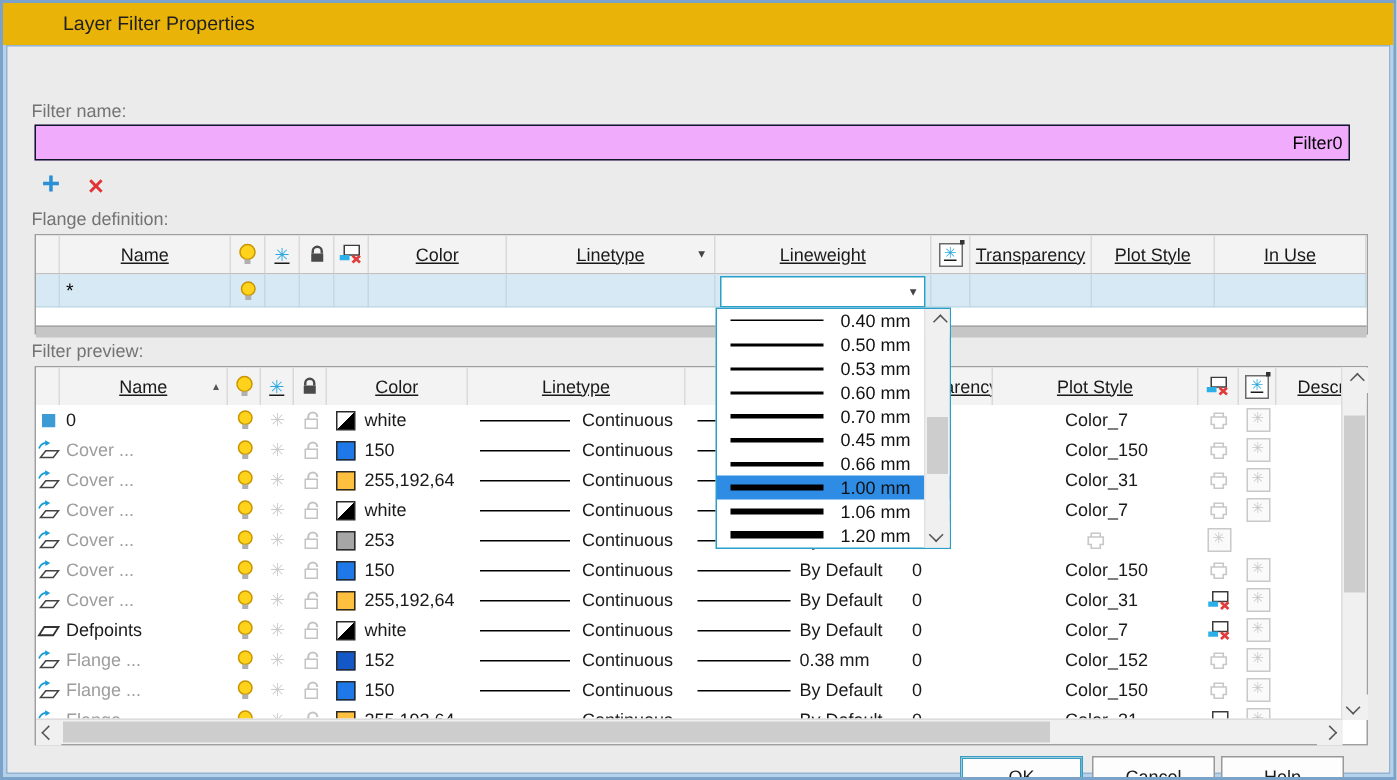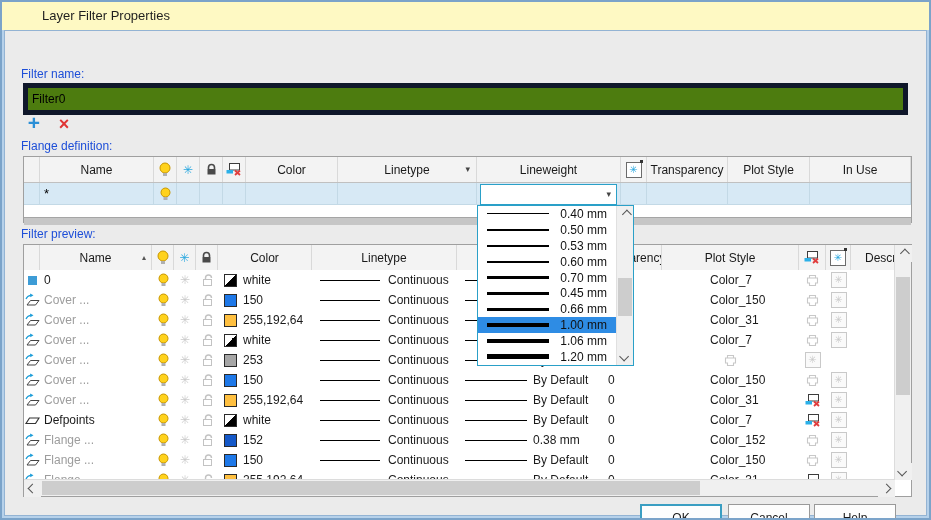--- a/index.html
+++ b/index.html
@@ -1,31 +1,31 @@
 <!DOCTYPE html>
 <html><head>
 <meta charset="utf-8">
 <style>
   html,body{margin:0;padding:0;background:#d8d8d8;font-family:"Liberation Sans",sans-serif;}
   .dialog{position:relative;width:931px;height:520px;background:#b6d1ea;border:2px solid #7ba3c9;box-sizing:border-box;overflow:hidden;}
-  .titlebar{position:absolute;left:0;top:0;right:0;height:28px;background:#fef9c3;}
+  .titlebar{position:absolute;left:0;top:0;right:0;height:28px;background:#eab308;}
   .title{position:absolute;left:40px;top:6px;font-size:13px;color:#1f1f1f;}
   .client{position:absolute;left:2px;top:28px;right:2px;bottom:2px;background:#ebebeb;border:1px solid #93b3d3;box-sizing:border-box;}
-  .lbl{position:absolute;font-size:12px;color:#1d4ed8;}
-  .txt-input{position:absolute;left:18px;top:52px;width:867px;height:20px;border:5px solid #0f172a;background:#4d7c0f;font-size:12px;padding:1px 4px;font-family:"Liberation Sans",sans-serif;}
+  .lbl{position:absolute;font-size:12px;color:#737373;}
+  .txt-input{position:absolute;left:18px;top:52px;width:867px;height:20px;border:1px solid #0f172a;background:#f0abfc;font-size:12px;padding:1px 4px;font-family:"Liberation Sans",sans-serif;text-align:right;}
   .tool-add{position:absolute;left:18px;top:82px;width:22px;height:22px;color:#2b8fd6;font-size:21px;font-weight:bold;line-height:20px;text-align:center;cursor:default;}
   .tool-del{position:absolute;left:48px;top:83px;width:22px;height:22px;color:#e03434;font-size:18px;font-weight:bold;line-height:20px;text-align:center;cursor:default;}
   
   .table{position:absolute;left:18px;width:889px;background:#fff;border:1px solid #9f9f9f;box-sizing:border-box;}
   .df-table{top:125px;height:67px;}
   .pv-table{top:213px;height:253px;}
   .df-grid{display:grid;grid-template-columns:16px 114px 23px 23px 23px 23px 92px 139px 144px 26px 81px 82px 1fr;}
   .pv-grid{display:grid;grid-template-columns:16px 112px 22px 22px 22px 94px 145px 140px 65px 137px 27px 25px 1fr;}
   .hdr{background:#f3f3f3;border-bottom:1px solid #c0c0c0;height:25px;}
-  .hdr .hc{border-right:1px solid #d9d9d9;display:flex;align-items:center;justify-content:center;font-size:12px;color:#1a1a1a;overflow:hidden;white-space:nowrap;position:relative;}
+  .hdr .hc{border-right:1px solid #d9d9d9;display:flex;align-items:center;justify-content:center;font-size:12px;color:#1a1a1a;overflow:hidden;white-space:nowrap;position:relative;text-decoration:underline;}
   .hc.left{justify-content:flex-start;padding-left:12px;}
   .sortarrow{font-size:8px;color:#555;position:absolute;right:5px;top:8px;}
   .ddarrow{font-size:9px;color:#444;position:absolute;right:6px;top:7px;}
   .df-row{background:#d7e9f5;height:22px;}
   .df-row .bc{border-right:1px solid #c3d9e6;border-bottom:1px solid #c3d9e6;display:flex;align-items:center;overflow:hidden;}
   .df-empty{height:12px;background:#fff;}
   .df-strip{height:7px;background:#c6c6c6;border-top:1px solid #a5a5a5;}
   .rows-clip{position:absolute;left:0;top:25px;width:871px;height:210px;overflow:hidden;background:#fff;}
   .pv-row{height:20px;background:#fff;}
   .pv-row .bc{display:flex;align-items:center;overflow:hidden;font-size:12px;color:#1a1a1a;white-space:nowrap;}

